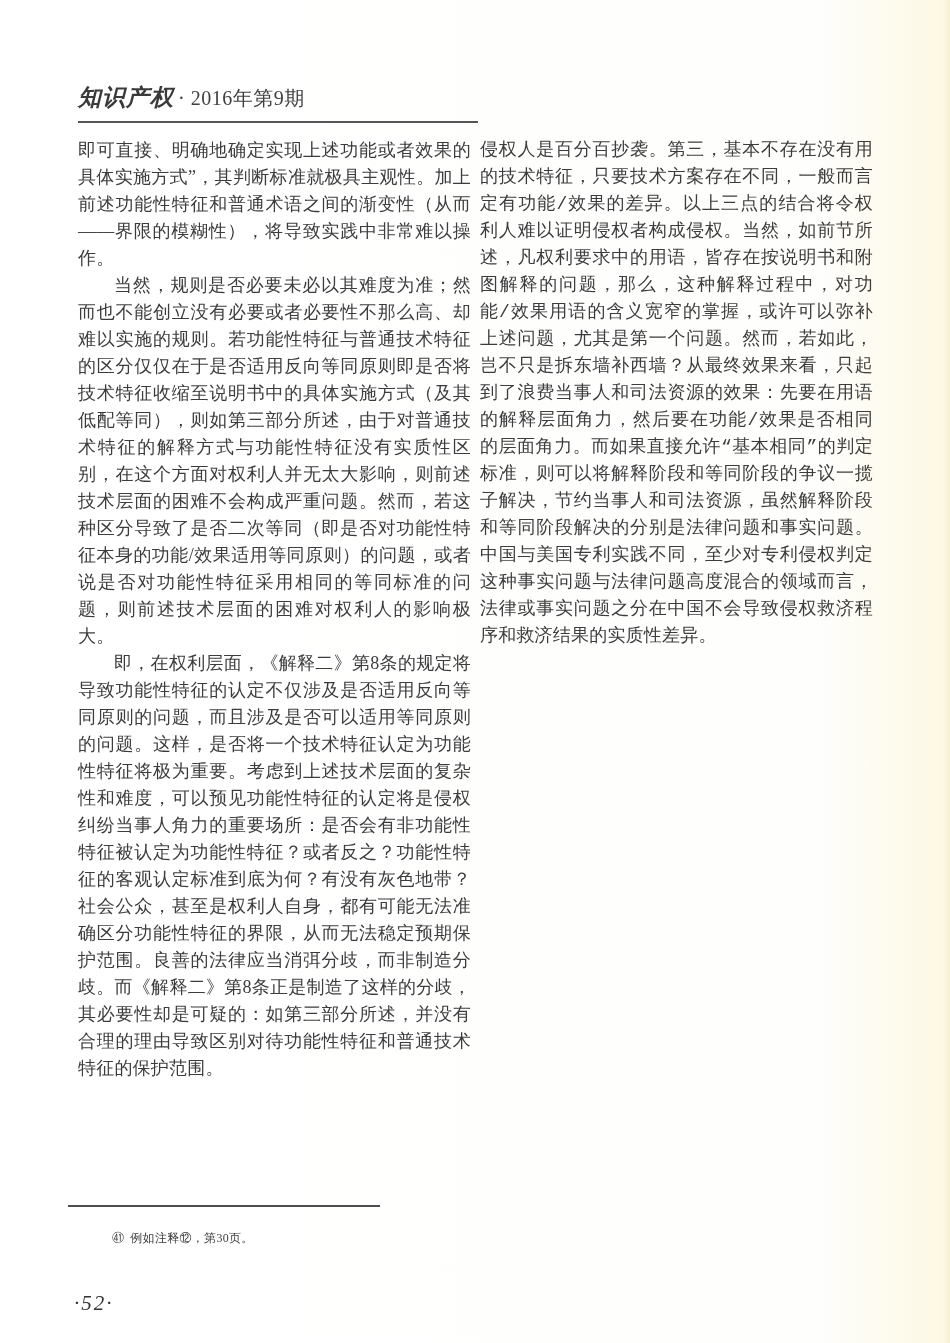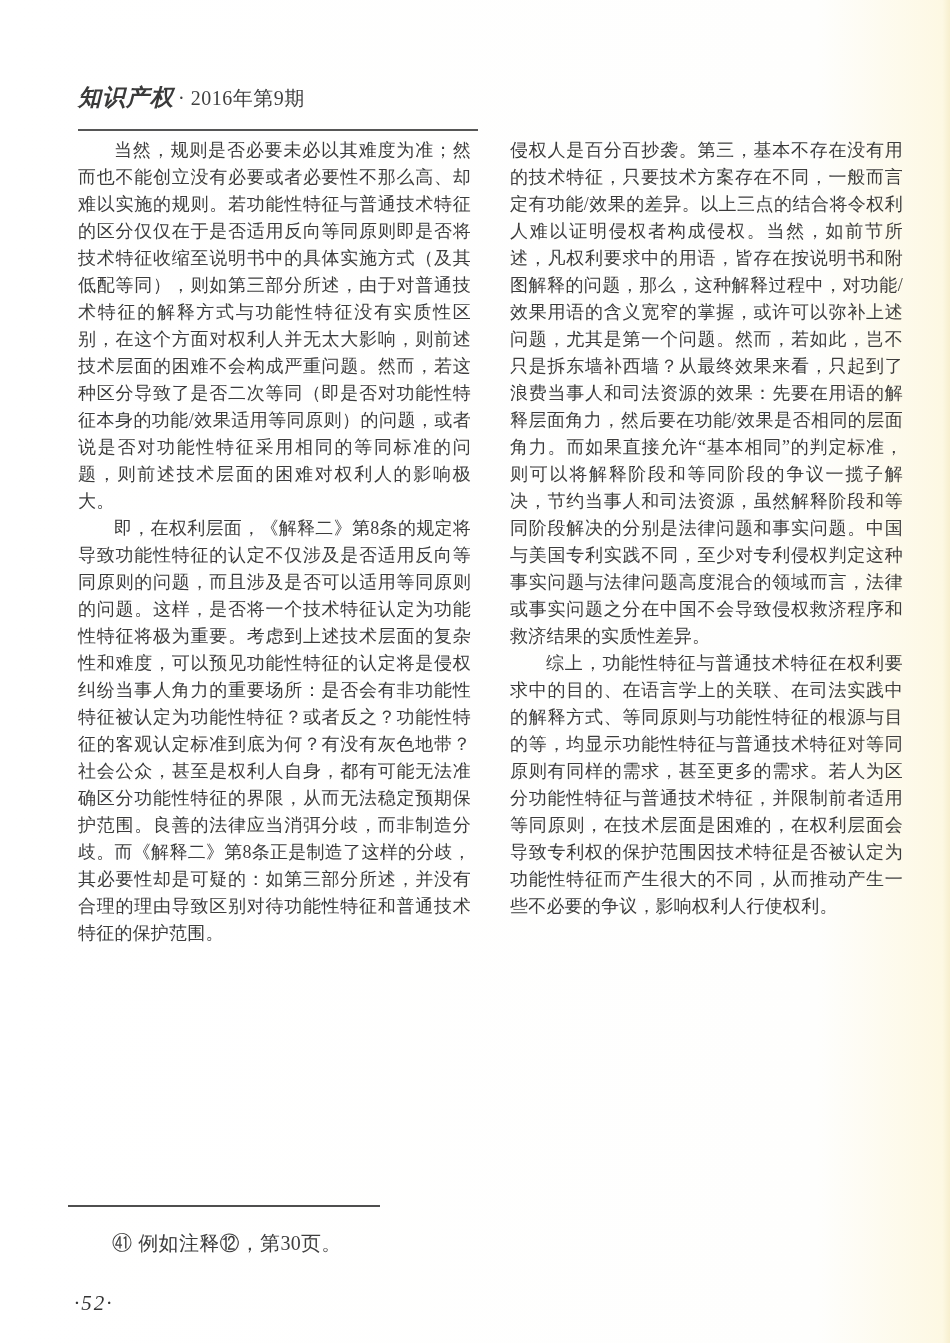--- a/index.html
+++ b/index.html
@@ -17,21 +17,21 @@
       #fefefd;
     overflow: hidden;
     font-family: "Liberation Serif", "DejaVu Serif", serif;
     color: #3c3c3c;
   }
   .journal-header {
     position: absolute;
     left: 78px;
     top: 82px;
     width: 400px;
-    padding-bottom: 16px;
+    padding-bottom: 8px;
     border-bottom: 2px solid #565656;
     white-space: nowrap;
   }
   .journal-title {
     font-style: italic;
     font-weight: bold;
     font-size: 23px;
     letter-spacing: 1px;
     color: #3a3a3a;
   }
@@ -44,21 +44,21 @@
     position: absolute;
     top: 137px;
     width: 393px;
     font-size: 18px;
     line-height: 27px;
     text-align: justify;
     text-justify: inter-ideograph;
     letter-spacing: 0.2px;
   }
   .col-left  { left: 78px;  }
-  .col-right { left: 510px; }
+  .col-right { left: 480px; font-family: Liberation Mono, monospace; }
   .col p {
     margin: 0;
     text-indent: 2em;
   }
   .col p.no-indent { text-indent: 0; }
   .section-heading {
     margin: 14px 0 10px 0;
     padding-left: 2.2em;
     font-weight: bold;
     font-size: 21px;
@@ -84,21 +84,21 @@
     top: 1205px;
     width: 312px;
     height: 0;
     border-top: 2px solid #4e4e4e;
   }
   .footnote {
     position: absolute;
     left: 112px;
     top: 1230px;
     width: 380px;
-    font-size: 20px;
+    font-size: 12px;
     color: #3d3d3d;
     letter-spacing: 0.3px;
   }
   .footnote .fn-marker { margin-right: 6px; }
   .page-number {
     position: absolute;
     left: 74px;
     top: 1291px;
     font-style: italic;
     font-size: 21px;
@@ -110,27 +110,27 @@
 <body>
 
 <div class="page">
 
   <div class="journal-header">
     <span class="journal-title">知识产权</span>
     <span class="journal-issue">· 2016年第9期</span>
   </div>
 
   <div class="col col-left">
+    <p class="no-indent">即可直接、明确地确定实现上述功能或者效果的具体实施方式”，其判断标准就极具主观性。加上前述功能性特征和普通术语之间的渐变性（从而——界限的模糊性），将导致实践中非常难以操作。</p>
     <p>当然，规则是否必要未必以其难度为准；然而也不能创立没有必要或者必要性不那么高、却难以实施的规则。若功能性特征与普通技术特征的区分仅仅在于是否适用反向等同原则即是否将技术特征收缩至说明书中的具体实施方式（及其低配等同），则如第三部分所述，由于对普通技术特征的解释方式与功能性特征没有实质性区别，在这个方面对权利人并无太大影响，则前述技术层面的困难不会构成严重问题。然而，若这种区分导致了是否二次等同（即是否对功能性特征本身的功能/效果适用等同原则）的问题，或者说是否对功能性特征采用相同的等同标准的问题，则前述技术层面的困难对权利人的影响极大。</p>
     <p>即，在权利层面，《解释二》第8条的规定将导致功能性特征的认定不仅涉及是否适用反向等同原则的问题，而且涉及是否可以适用等同原则的问题。这样，是否将一个技术特征认定为功能性特征将极为重要。考虑到上述技术层面的复杂性和难度，可以预见功能性特征的认定将是侵权纠纷当事人角力的重要场所：是否会有非功能性特征被认定为功能性特征？或者反之？功能性特征的客观认定标准到底为何？有没有灰色地带？社会公众，甚至是权利人自身，都有可能无法准确区分功能性特征的界限，从而无法稳定预期保护范围。良善的法律应当消弭分歧，而非制造分歧。而《解释二》第8条正是制造了这样的分歧，其必要性却是可疑的：如第三部分所述，并没有合理的理由导致区别对待功能性特征和普通技术特征的保护范围。</p>
   </div>
 
   <div class="col col-right">
     <p class="no-indent">侵权人是百分百抄袭。第三，基本不存在没有用的技术特征，只要技术方案存在不同，一般而言定有功能/效果的差异。以上三点的结合将令权利人难以证明侵权者构成侵权。当然，如前节所述，凡权利要求中的用语，皆存在按说明书和附图解释的问题，那么，这种解释过程中，对功能/效果用语的含义宽窄的掌握，或许可以弥补上述问题，尤其是第一个问题。然而，若如此，岂不只是拆东墙补西墙？从最终效果来看，只起到了浪费当事人和司法资源的效果：先要在用语的解释层面角力，然后要在功能/效果是否相同的层面角力。而如果直接允许“基本相同”的判定标准，则可以将解释阶段和等同阶段的争议一揽子解决，节约当事人和司法资源，虽然解释阶段和等同阶段解决的分别是法律问题和事实问题。中国与美国专利实践不同，至少对专利侵权判定这种事实问题与法律问题高度混合的领域而言，法律或事实问题之分在中国不会导致侵权救济程序和救济结果的实质性差异。</p>
-    <p>综上，功能性特征与普通技术特征在权利要求中的目的、在语言学上的关联、在司法实践中的解释方式、等同原则与功能性特征的根源与目的等，均显示功能性特征与普通技术特征对等同原则有同样的需求，甚至更多的需求。若人为区分功能性特征与普通技术特征，并限制前者适用等同原则，在技术层面是困难的，在权利层面会导致专利权的保护范围因技术特征是否被认定为功能性特征而产生很大的不同，从而推动产生一些不必要的争议，影响权利人行使权利。</p>
   </div>
 
   <div class="footnote-rule"></div>
 
   <div class="footnote">
     <span class="fn-marker">㊶</span><span>例如注释⑫，第30页。</span>
   </div>
 
   <div class="page-number">·52·</div>
 

